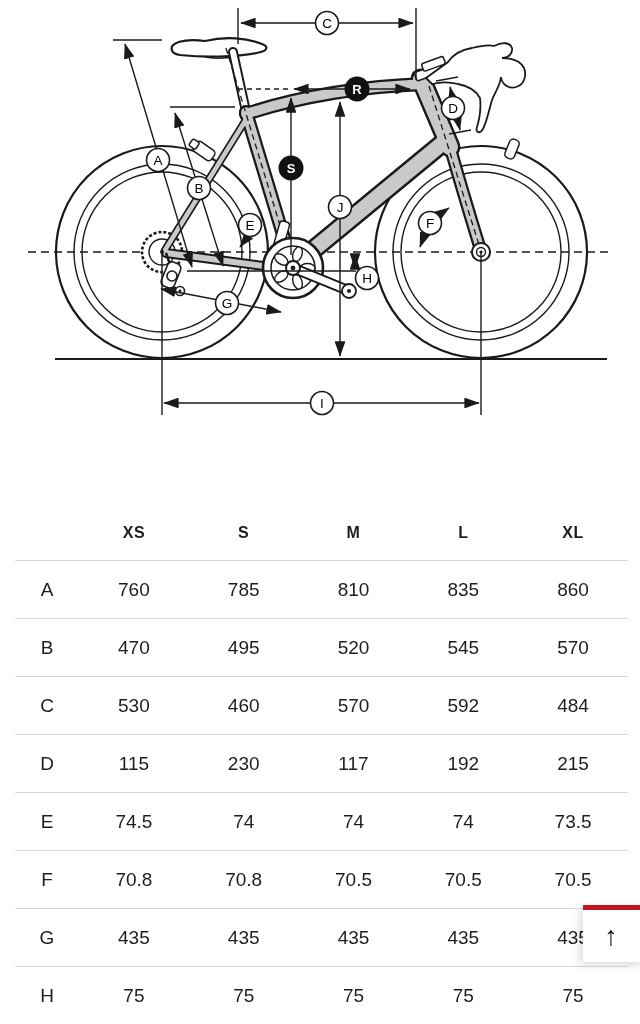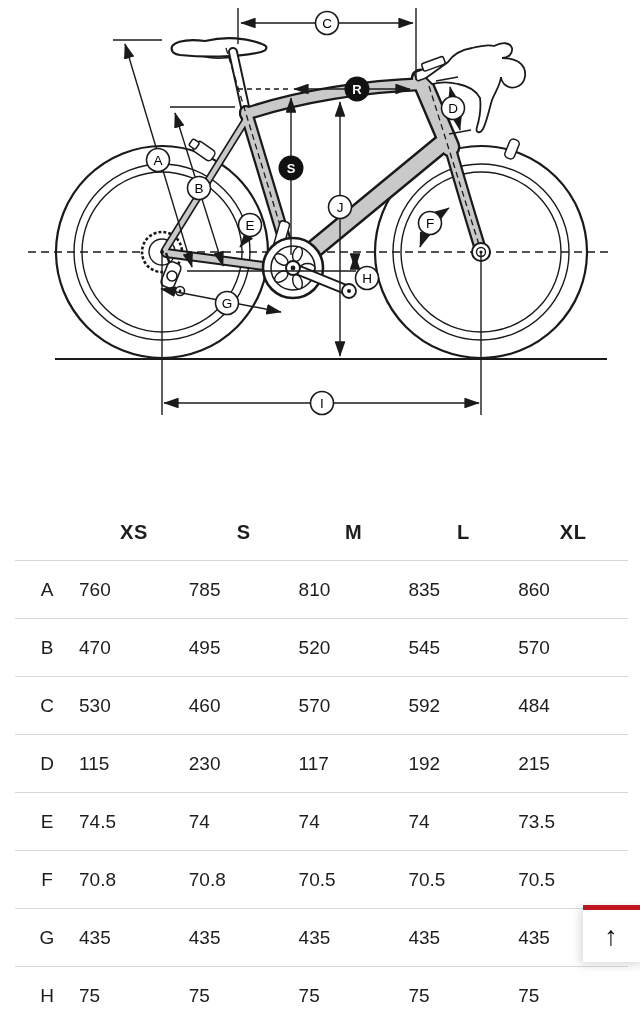--- a/index.html
+++ b/index.html
@@ -4,23 +4,23 @@
 <style>
   html,body{margin:0;padding:0;background:#fff;}
   body{width:640px;height:1024px;overflow:hidden;position:relative;
        font-family:"Liberation Sans",sans-serif;color:#1d1d1d;}
   .diagram-wrap{width:640px;height:462px;}
   svg text{font-family:"Liberation Sans",sans-serif;}
 
   
   .geo-table{margin:43px 0 0 15px;width:613px;border-collapse:collapse;table-layout:fixed;}
   .geo-table col.lblcol{width:64px;}
-  .geo-table th{height:55px;font-size:20px;font-weight:bold;text-align:center;
+  .geo-table th{height:55px;font-size:16px;font-weight:bold;text-align:center;
                 vertical-align:middle;padding:0;letter-spacing:.5px;}
-  .geo-table td{height:57px;font-size:19px;text-align:left;vertical-align:middle;
+  .geo-table td{height:57px;font-size:19px;text-align:center;vertical-align:middle;
                 padding:0;border-top:1px solid #d8d8d8;}
   .geo-table td.rowlbl{text-align:center;}
 
   
   .scroll-top{position:absolute;left:583px;top:905px;width:62px;height:57px;
               background:#fff;border:none;border-top:5px solid #bf1621;
               box-shadow:-3px 3px 9px rgba(0,0,0,.14);cursor:pointer;
               display:flex;align-items:center;justify-content:center;padding:0;}
   .scroll-top .arrow{font-size:27px;font-weight:bold;color:#111;line-height:1;
                      transform:translateX(-3px);}

